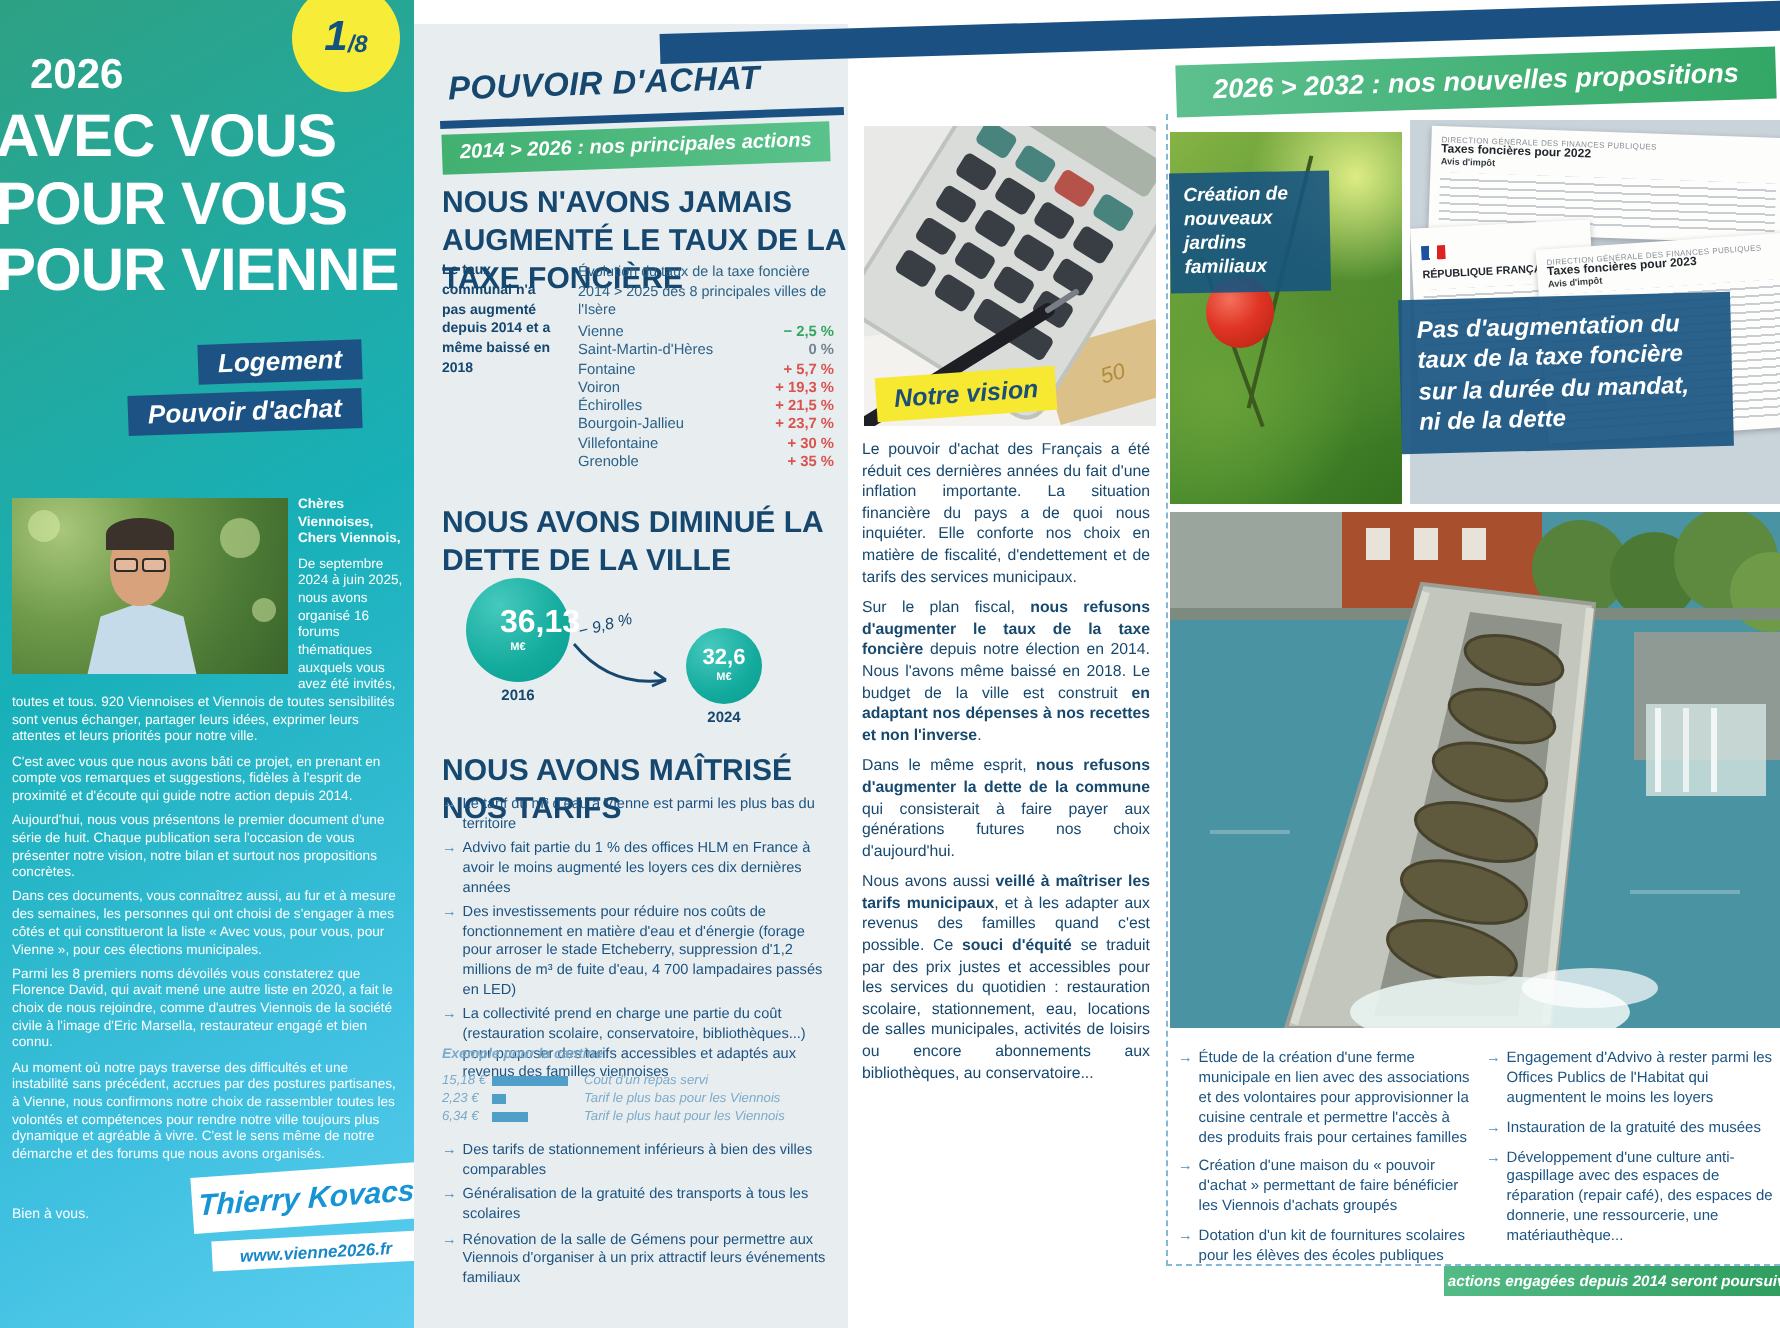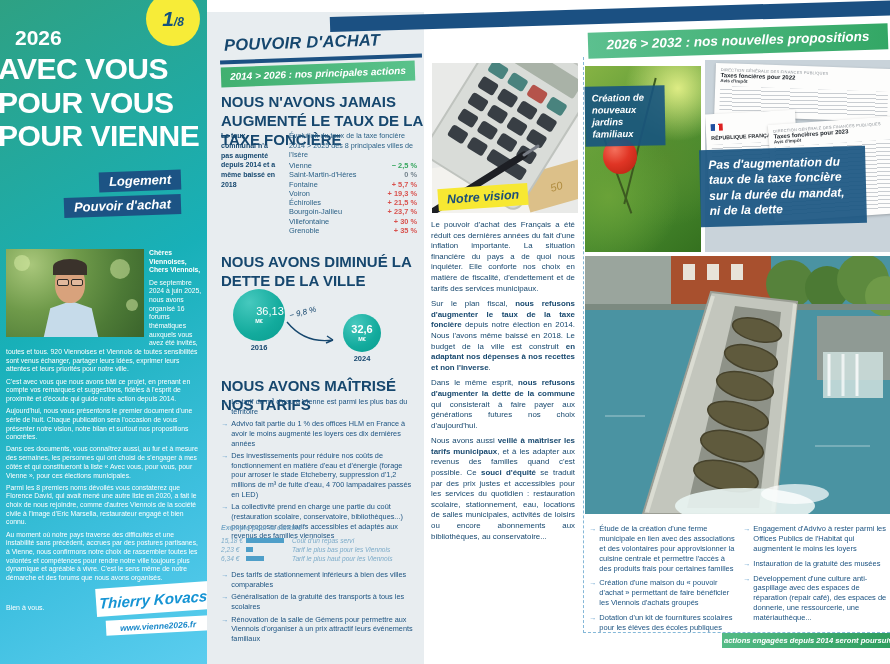--- a/index.html
+++ b/index.html
@@ -65,21 +65,21 @@
   .tcity{color:#2c6287;}
   .tval{font-weight:700;}
   .tval.green{color:#36a65e;} .tval.red{color:#d9534f;} .tval.gray{color:#74838d;}
   .debt-heading{left:221px;top:252px;width:202px;}
   .debt-graphic{left:221px;top:286px;width:196px;height:78px;}
   .circle{position:absolute;border-radius:50%;color:#fff;display:flex;flex-direction:column;
     align-items:center;justify-content:center;
     background:radial-gradient(circle at 32% 26%,#46c9be 0%,#13ab9d 60%,#0a9c8f 100%);}
   .c-big{left:12px;top:3px;width:52px;height:52px;}
   .c-small{left:122px;top:28px;width:38px;height:38px;}
-  .cv1{font-weight:400;font-size:11px;line-height:1;margin-left:22px;}
+  .cv1{font-weight:700;font-size:16px;line-height:1;margin-left:22px;}
   .cv2{font-weight:800;font-size:11px;line-height:1;}
   .cu{font-weight:700;font-size:5.5px;margin-top:1px;}
   .cyear{position:absolute;color:#16476e;font-weight:700;font-size:7.5px;}
   .cy1{left:12px;top:57px;width:52px;text-align:center;}
   .cy2{left:122px;top:68px;width:38px;text-align:center;}
   .pct{position:absolute;left:68px;top:22px;color:#16476e;font-style:italic;font-size:8px;
     transform:rotate(-14deg);}
   .arrow-svg{position:absolute;left:64px;top:32px;}
   .tariff-heading{left:221px;top:376px;width:202px;}
   .bullets{color:#1c5380;font-size:7.3px;line-height:1.32;}

